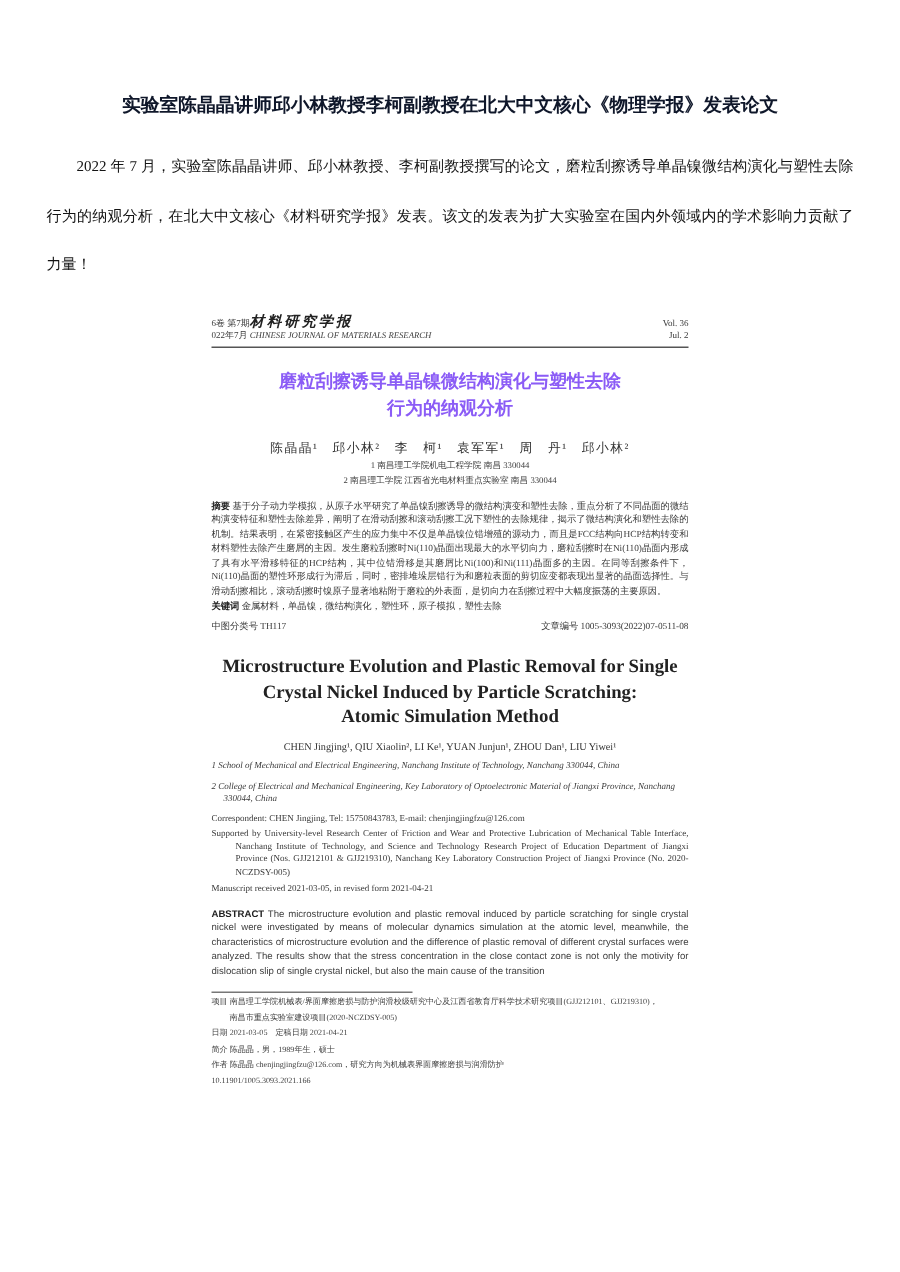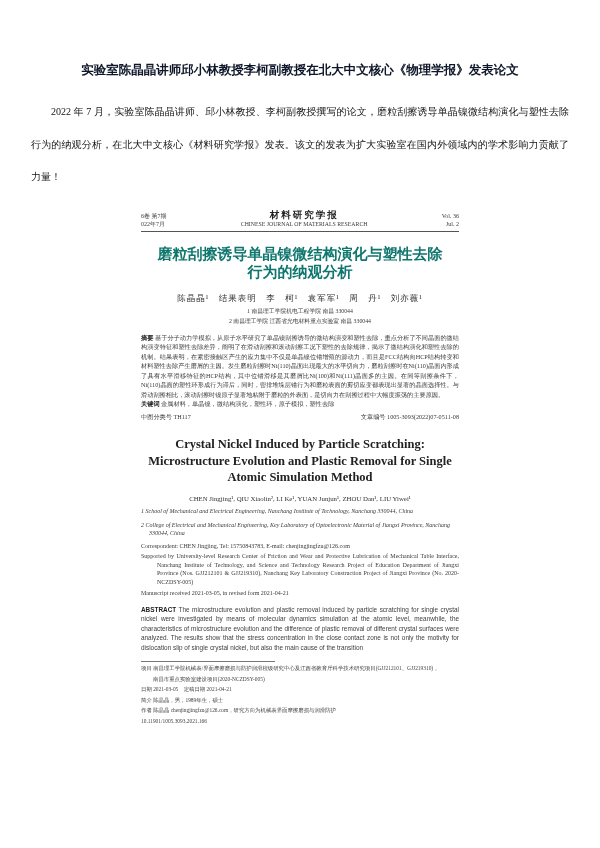--- a/index.html
+++ b/index.html
@@ -14,27 +14,27 @@
   }
   .intro {
     margin:17px 31px 0; font-size:10px; line-height:32.5px;
     text-align:justify; text-indent:2em; color:#141414;
   }
   
   .scan { width:318px; margin:17px auto 0; color:#2f2f2f; }
   .jh { display:flex; justify-content:space-between; align-items:flex-end;
         font-size:6px; line-height:8.5px; color:#3a3a3a; }
   .jh-l { text-align:left; white-space:pre-line; }
-  .jh-c { text-align:center; flex:1; }
+  .jh-c { flex:1;font-style:italic; }
   .jname { font-size:9.5px; font-weight:bold; letter-spacing:2px; color:#222; }
   .jen   { font-size:5.8px; margin-top:1px; }
   .jh-r { text-align:right; white-space:pre-line; }
   .hr1 { border:none; border-top:1px solid #555; margin:2px 0 0; }
   .tcn { margin-top:13px; text-align:center; font-weight:bold;
-         font-size:15px; line-height:18px; color:#0f766e; }
+         font-size:12px; line-height:18px; color:#8b5cf6; }
   .acn { margin-top:12px; text-align:center; font-size:8.5px; letter-spacing:1px; color:#333; }
   .aff { margin-top:2px; text-align:center; font-size:5.8px; line-height:8.2px; color:#3a3a3a; }
   .aff:first-of-type { margin-top:9px; }
   .abs { margin-top:8px; font-size:6.2px; line-height:9.5px; text-align:justify; color:#383838; }
   .abs .lbl, .kw .lbl { font-weight:bold; color:#222; }
   .kw  { margin-top:1px; font-size:6.2px; color:#383838; }
   .cls { display:flex; justify-content:space-between; margin-top:4px;
          font-size:6.2px; color:#383838; }
   .ten { margin-top:14px; text-align:center; font-weight:bold;
          font-size:12.5px; line-height:16.5px; color:#222; }
@@ -69,37 +69,37 @@
       <div class="jen">CHINESE JOURNAL OF MATERIALS RESEARCH</div>
     </div>
     <div class="jh-r">Vol. 36
 Jul. 2</div>
   </div>
   <hr class="hr1">
 
   <div class="tcn" style="white-space:pre-line">磨粒刮擦诱导单晶镍微结构演化与塑性去除
 行为的纳观分析</div>
 
-  <div class="acn">陈晶晶¹　结果表明　李　柯¹　袁军军¹　周　丹¹　刘亦薇¹</div>
+  <div class="acn">陈晶晶¹　邱小林²　李　柯¹　袁军军¹　周　丹¹　邱小林²</div>
 
   <div class="aff">1 南昌理工学院机电工程学院 南昌 330044</div>
   <div class="aff">2 南昌理工学院 江西省光电材料重点实验室 南昌 330044</div>
 
   <div class="abs"><span class="lbl">摘要</span><span> 基于分子动力学模拟，从原子水平研究了单晶镍刮擦诱导的微结构演变和塑性去除，重点分析了不同晶面的微结构演变特征和塑性去除差异，阐明了在滑动刮擦和滚动刮擦工况下塑性的去除规律，揭示了微结构演化和塑性去除的机制。结果表明，在紧密接触区产生的应力集中不仅是单晶镍位错增殖的源动力，而且是FCC结构向HCP结构转变和材料塑性去除产生磨屑的主因。发生磨粒刮擦时Ni(110)晶面出现最大的水平切向力，磨粒刮擦时在Ni(110)晶面内形成了具有水平滑移特征的HCP结构，其中位错滑移是其磨屑比Ni(100)和Ni(111)晶面多的主因。在同等刮擦条件下，Ni(110)晶面的塑性环形成行为滞后，同时，密排堆垛层错行为和磨粒表面的剪切应变都表现出显著的晶面选择性。与滑动刮擦相比，滚动刮擦时镍原子显著地粘附于磨粒的外表面，是切向力在刮擦过程中大幅度振荡的主要原因。</span></div>
 
   <div class="kw"><span class="lbl">关键词</span><span> 金属材料，单晶镍，微结构演化，塑性环，原子模拟，塑性去除</span></div>
 
   <div class="cls">
     <span>中图分类号 TH117</span>
     <span>文章编号 1005-3093(2022)07-0511-08</span>
   </div>
 
   <div class="ten">
+    <div>Microstructure Evolution and Plastic Removal for Single</div>
     <div>Crystal Nickel Induced by Particle Scratching:</div>
-    <div>Microstructure Evolution and Plastic Removal for Single</div>
     <div>Atomic Simulation Method</div>
   </div>
 
   <div class="aen">CHEN Jingjing¹, QIU Xiaolin², LI Ke¹, YUAN Junjun¹, ZHOU Dan¹, LIU Yiwei¹</div>
 
   <div class="affen">1 School of Mechanical and Electrical Engineering, Nanchang Institute of Technology, Nanchang 330044, China</div>
   <div class="affen">2 College of Electrical and Mechanical Engineering, Key Laboratory of Optoelectronic Material of Jiangxi Province, Nanchang 330044, China</div>
 
   <div class="corr">Correspondent: CHEN Jingjing, Tel: 15750843783, E-mail: chenjingjingfzu@126.com</div>
 

